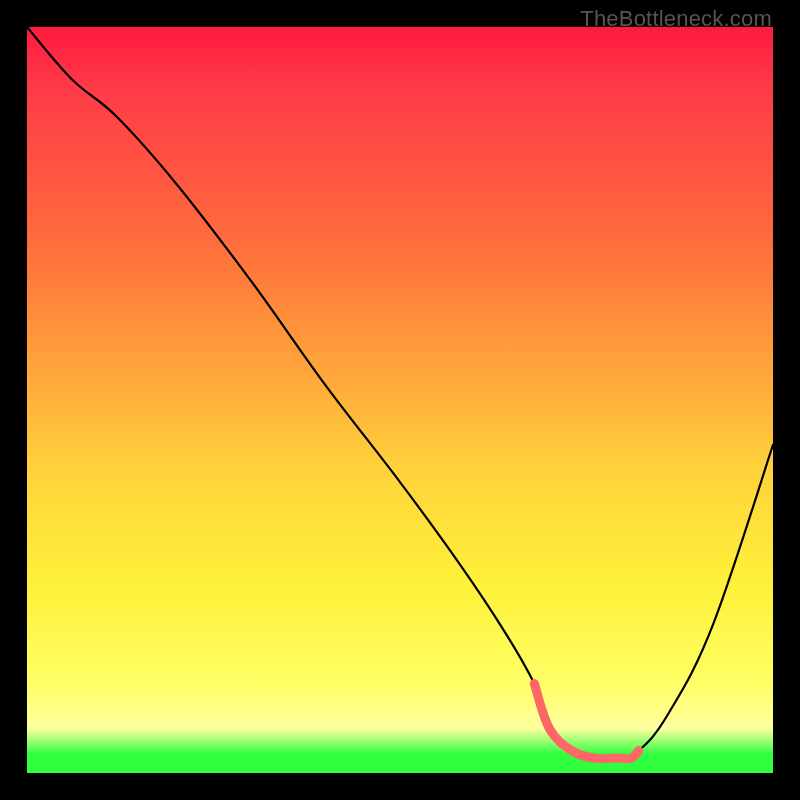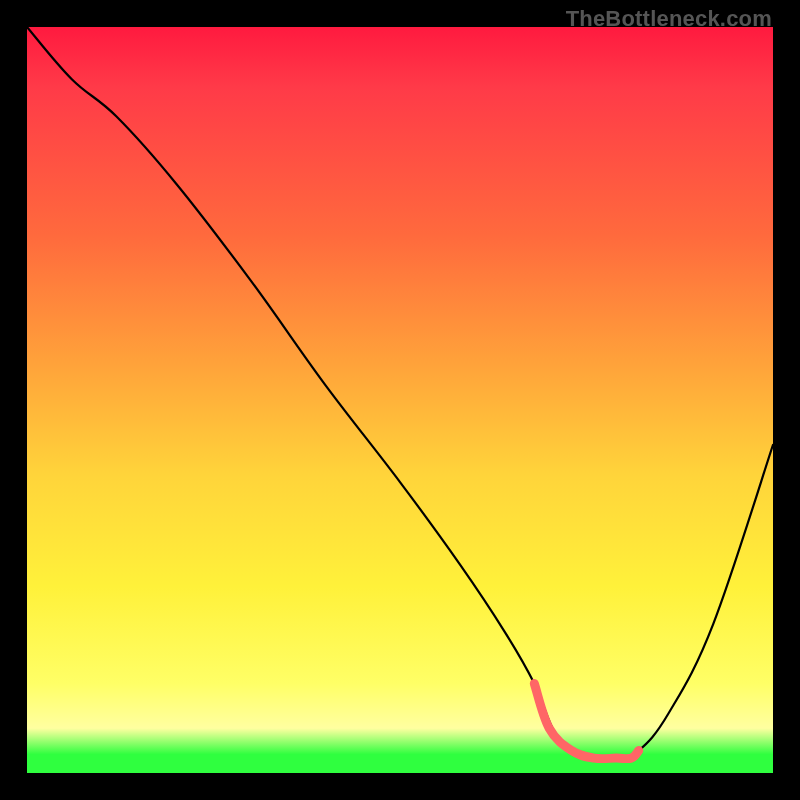--- a/index.html
+++ b/index.html
@@ -37,21 +37,21 @@
       #2fff3f 97.5%,
       #2fff3f 100%
     );
   }
   .attribution {
     position: absolute;
     top: 6px;
     right: 28px;
     color: #555;
     font-size: 22px;
-    font-weight: 700;
+    font-weight: 400;
     letter-spacing: 0.2px;
     user-select: none;
   }
   svg.curve {
     position: absolute;
     left: 0;
     top: 0;
     width: 746px;
     height: 746px;
   }

